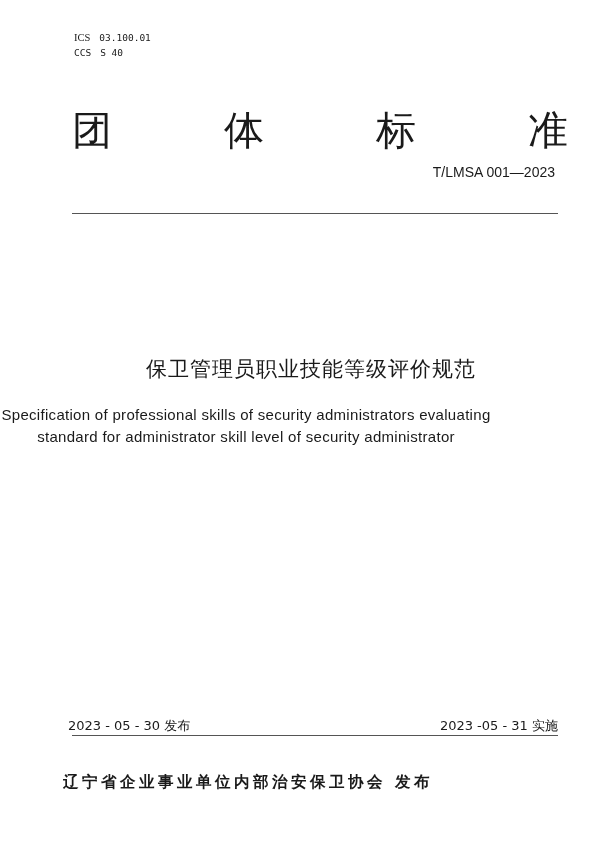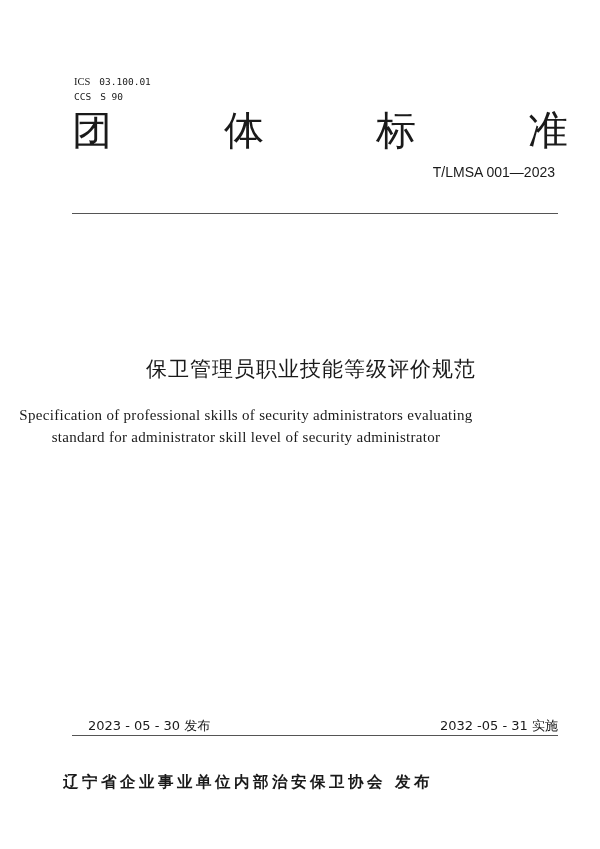--- a/index.html
+++ b/index.html
@@ -1,38 +1,38 @@
 <!DOCTYPE html>
 <html><head>
 <meta charset="utf-8">
 <style>
   html, body { margin:0; padding:0; background:#fff; }
   body { width:600px; height:849px; position:relative; overflow:hidden; color:#1a1a1a; font-family:"DejaVu Sans", sans-serif; }
   .abs { position:absolute; }
-  .codes { left:74px; top:30px; font-family:"Liberation Serif", serif; font-size:10.5px; line-height:15px;margin-top:44px; }
+  .codes { left:74px; top:30px; font-family:"Liberation Serif", serif; font-size:10.5px; line-height:15px; }
   .codes .row span.v { font-family:"DejaVu Sans Mono", monospace; font-size:9.5px; margin-left:9px; }
   .big-title { left:72px; top:106px; width:496px; display:flex; justify-content:space-between; font-size:40px; line-height:48px; font-family:"DejaVu Sans", sans-serif; }
   .std-no { right:45px; top:164px; font-family:Liberation Sans, sans-serif; font-size:14px; }
   .hr-top { left:72px; top:213px; width:486px; height:1px; background:#555; }
   .cn-title { left:0; width:600px; top:355px; text-align:center; font-size:21px; letter-spacing:1px;margin-left:11px; }
-  .en-title { left:0; width:492px; top:404px; text-align:center; font-family:Liberation Serif, serif; font-size:15px; line-height:22px; letter-spacing:0.3px; }
-  .date-l { left:88px; top:717px; font-size:13px; }
+  .en-title { left:0; width:492px; top:404px; text-align:center; font-family:Liberation Sans, sans-serif; font-size:15px; line-height:22px; letter-spacing:0.3px; }
+  .date-l { left:68px; top:717px; font-size:13px; }
   .date-r { right:42px; top:717px; font-size:13px; }
   .hr-bot { left:72px; top:735px; width:486px; height:1px; background:#555; }
   .publisher { left:0; width:496px; top:772px; text-align:center; font-size:15.5px; letter-spacing:3.5px; font-weight:bold; }
 </style>
 </head>
 <body>
 
 <div class="abs codes">
   <div class="row">
     <span>ICS</span><span class="v">03.100.01</span>
   </div>
   <div class="row">
-    <span style="font-family:'DejaVu Sans Mono',monospace;font-size:9.5px;">CCS</span><span class="v">S 90</span>
+    <span style="font-family:'DejaVu Sans Mono',monospace;font-size:9.5px;">CCS</span><span class="v">S 40</span>
   </div>
 </div>
 
 <div class="abs big-title">
   <span>团</span>
   <span>体</span>
   <span>标</span>
   <span>准</span>
 </div>
 
@@ -41,17 +41,17 @@
 <div class="abs hr-top"></div>
 
 <div class="abs cn-title">保卫管理员职业技能等级评价规范</div>
 
 <div class="abs en-title">
   <div>Specification of professional skills of security administrators evaluating</div>
   <div>standard for administrator skill level of security administrator</div>
 </div>
 
 <div class="abs date-l">2023 - 05 - 30 发布</div>
-<div class="abs date-r">2032 -05 - 31 实施</div>
+<div class="abs date-r">2023 -05 - 31 实施</div>
 
 <div class="abs hr-bot"></div>
 
 <div class="abs publisher">辽宁省企业事业单位内部治安保卫协会 发布</div>
 
 </body></html>

